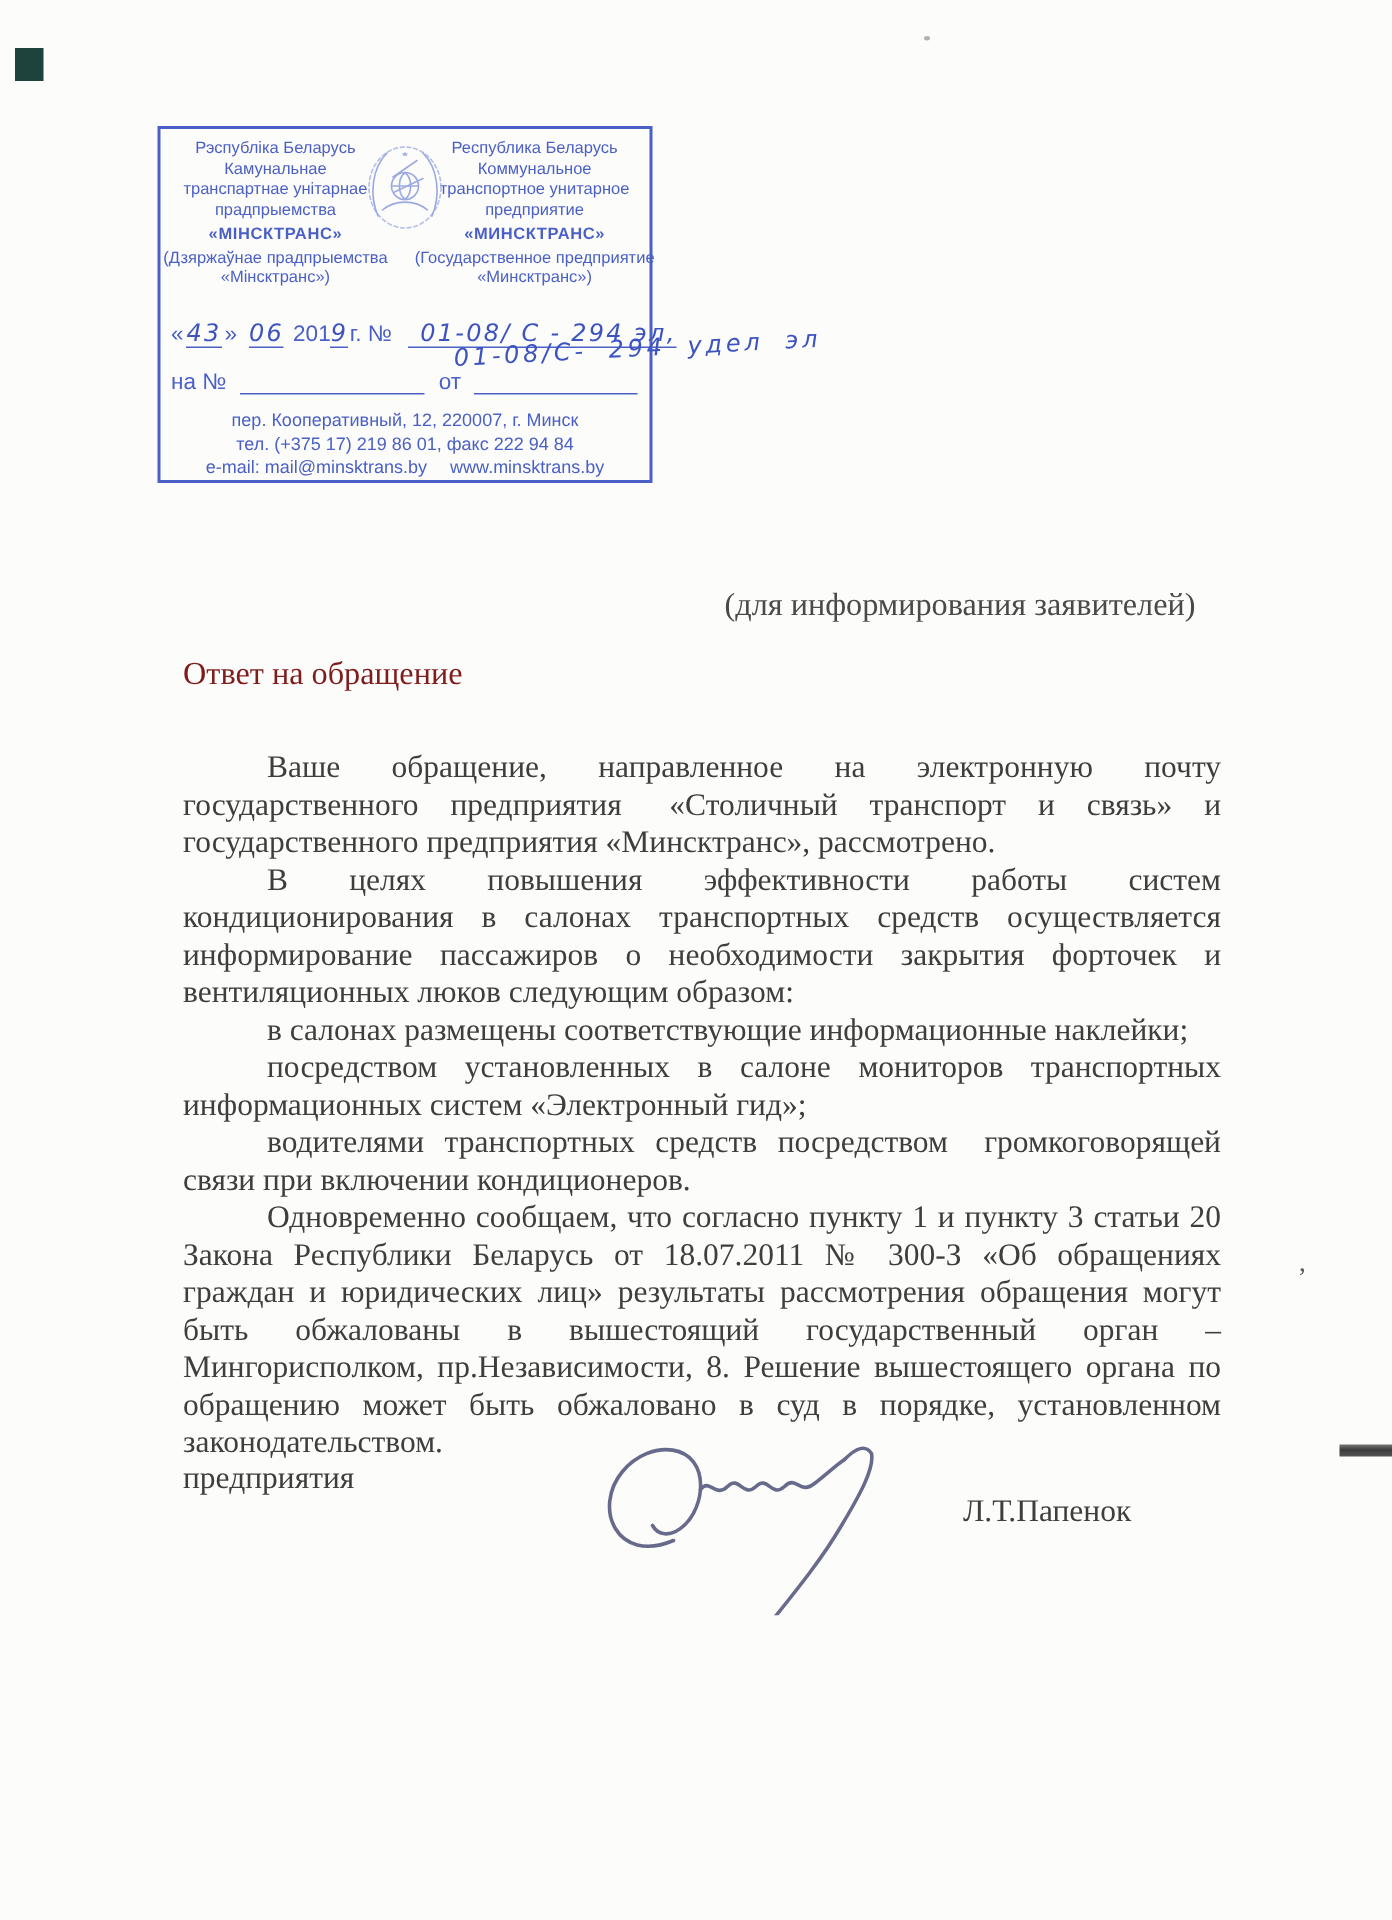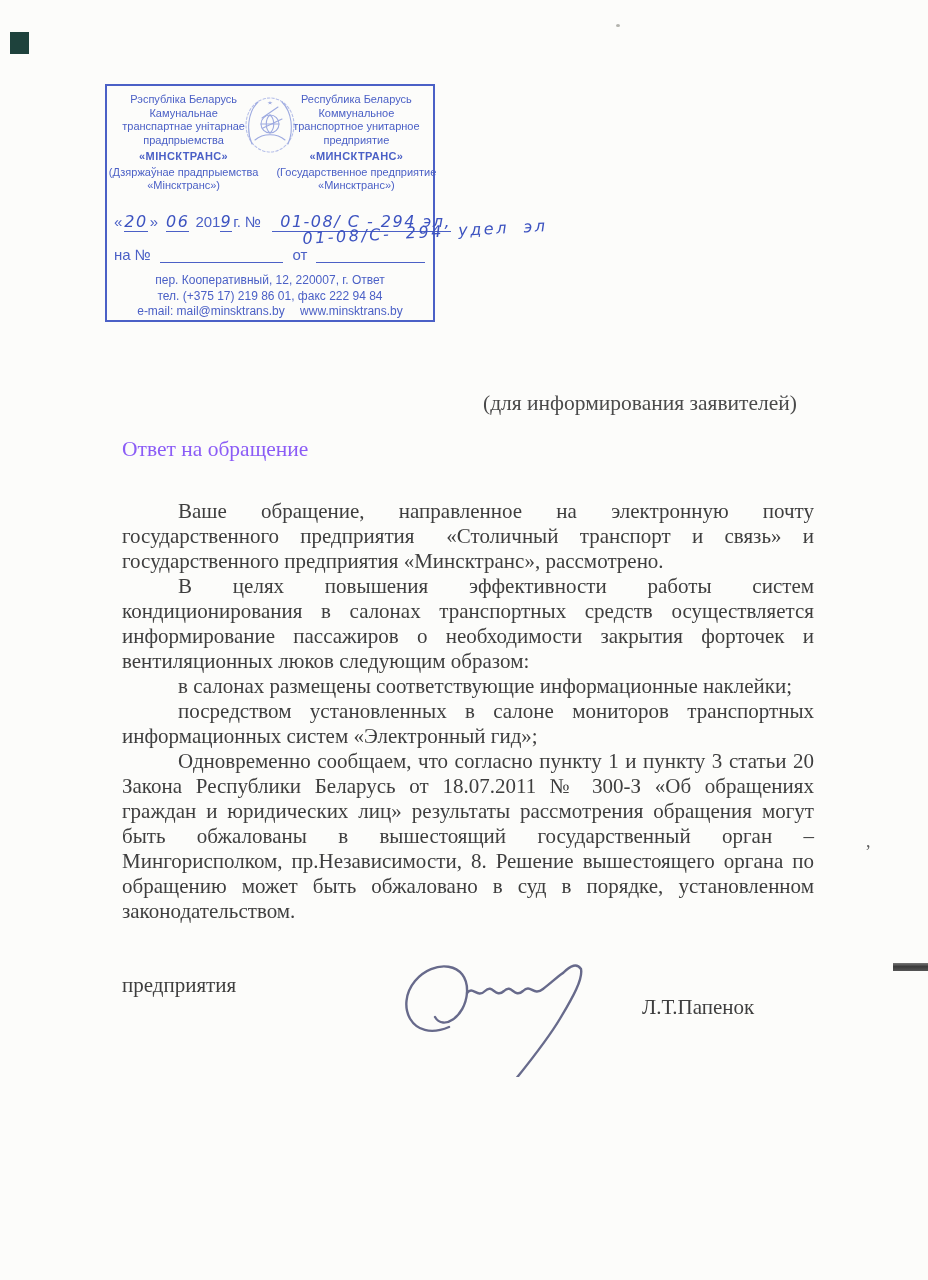--- a/index.html
+++ b/index.html
@@ -46,21 +46,21 @@
 
   .stamp-nano-row{position:absolute;top:160px;left:7px;right:8px;display:flex;align-items:center;
                   font-size:15px;}
   .u-seg1{flex:1.08;margin:0 9px;height:1px;align-self:flex-end;}
   .u-seg2{flex:0.95;margin-left:9px;height:1px;align-self:flex-end;}
   .stamp-address{position:absolute;top:187px;left:0;width:100%;text-align:center;
                  font-size:12px;line-height:15.5px;}
 
   
   .note-right{position:absolute;left:483px;top:391px;font-size:21.5px;color:#4a4a4a;white-space:nowrap;text-align:center;}
-  .subject{position:absolute;left:122px;top:437px;font-size:21.5px;color:#8b5cf6;}
+  .subject{position:absolute;left:122px;top:437px;font-size:21.5px;color:#7f1d1d;}
   .body-text{position:absolute;left:122px;top:499px;width:692px;font-size:21px;line-height:25px;
              text-align:justify;color:#3e3e3e;}
   .para{text-indent:56px;margin:0;}
 
   .sig-title{position:absolute;left:122px;top:970px;font-size:21px;line-height:30px;}
   .sig-name{position:absolute;left:642px;top:995px;font-size:21px;}
   .sig-svg{position:absolute;left:385px;top:943px;width:240px;height:150px;}
 
   .footer{position:absolute;left:121px;top:1148px;font-size:16px;line-height:20px;color:#5c5c5c;}
 </style>
@@ -105,53 +105,54 @@
         <span>транспортное унитарное</span>
         <span>предприятие</span>
         <span class="stamp-name">«МИНСКТРАНС»</span>
         <span>(Государственное предприятие</span>
         <span>«Минсктранс»)</span>
       </div>
     </div>
 
     <div class="stamp-date-row">
       <span>«</span>
-        <span class="u u-day hand">20</span>
+        <span class="u u-day hand">43</span>
         <span>»</span>
         <span class="u u-month hand">06</span>
         <span>201</span>
         <span class="u u-yr hand">9</span>
         <span class="yrsuffix">г. №</span>
         <span class="u u-num hand">01-08/ С - 294 эл,</span>
     </div>
 
     <div class="stamp-nano-row">
       <span>на №</span>
       <span class="u u-seg1"></span>
       <span>от</span>
       <span class="u u-seg2"></span>
     </div>
 
     <div class="stamp-address">
-      <div>пер. Кооперативный, 12, 220007, г. Ответ</div>
+      <div>пер. Кооперативный, 12, 220007, г. Минск</div>
       <div>тел. (+375 17) 219 86 01, факс 222 94 84</div>
       <div>e-mail: mail@minsktrans.by  www.minsktrans.by</div>
     </div>
   </div>
 
   <div class="hand hand-line2">01-08/С- 294 удел эл</div>
 
   <div class="note-right">(для информирования заявителей)</div>
   <div class="subject">Ответ на обращение</div>
 
   <div class="body-text">
     <p class="para">Ваше обращение, направленное на электронную почту государственного предприятия  «Столичный транспорт и связь» и государственного предприятия «Минсктранс», рассмотрено.</p>
     <p class="para">В целях повышения эффективности работы систем кондиционирования в салонах транспортных средств осуществляется информирование пассажиров о необходимости закрытия форточек и вентиляционных люков следующим образом:</p>
     <p class="para">в салонах размещены соответствующие информационные наклейки;</p>
     <p class="para">посредством установленных в салоне мониторов транспортных информационных систем «Электронный гид»;</p>
+    <p class="para">водителями транспортных средств посредством  громкоговорящей связи при включении кондиционеров.</p>
     <p class="para">Одновременно сообщаем, что согласно пункту 1 и пункту 3 статьи 20 Закона Республики Беларусь от 18.07.2011 № 300-З «Об обращениях граждан и юридических лиц» результаты рассмотрения обращения могут быть обжалованы в вышестоящий государственный орган – Мингорисполком, пр.Независимости, 8. Решение вышестоящего органа по обращению может быть обжаловано в суд в порядке, установленном законодательством.</p>
   </div>
 
   <div class="speck-comma">,</div>
 
   <div class="sig-title">
     <div>предприятия</div>
   </div>
 
   <svg class="sig-svg" viewBox="0 0 240 150">

